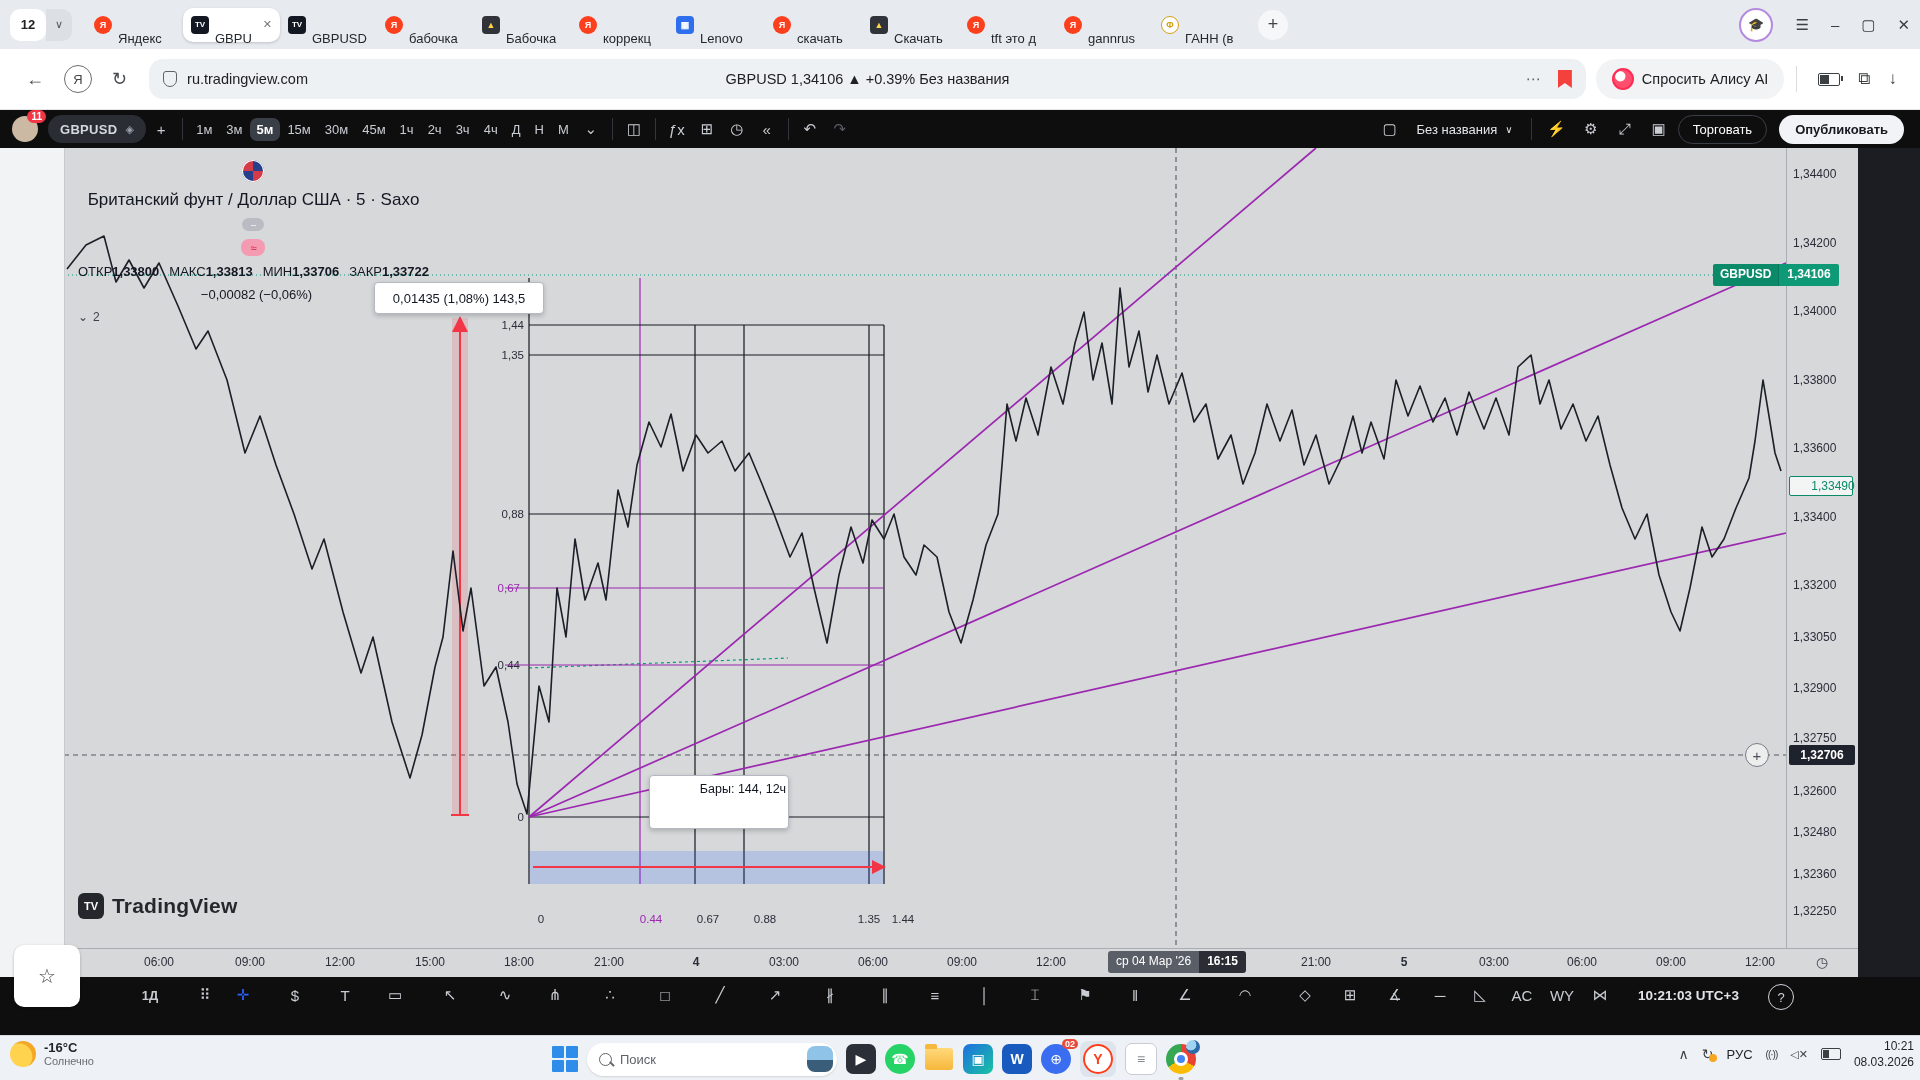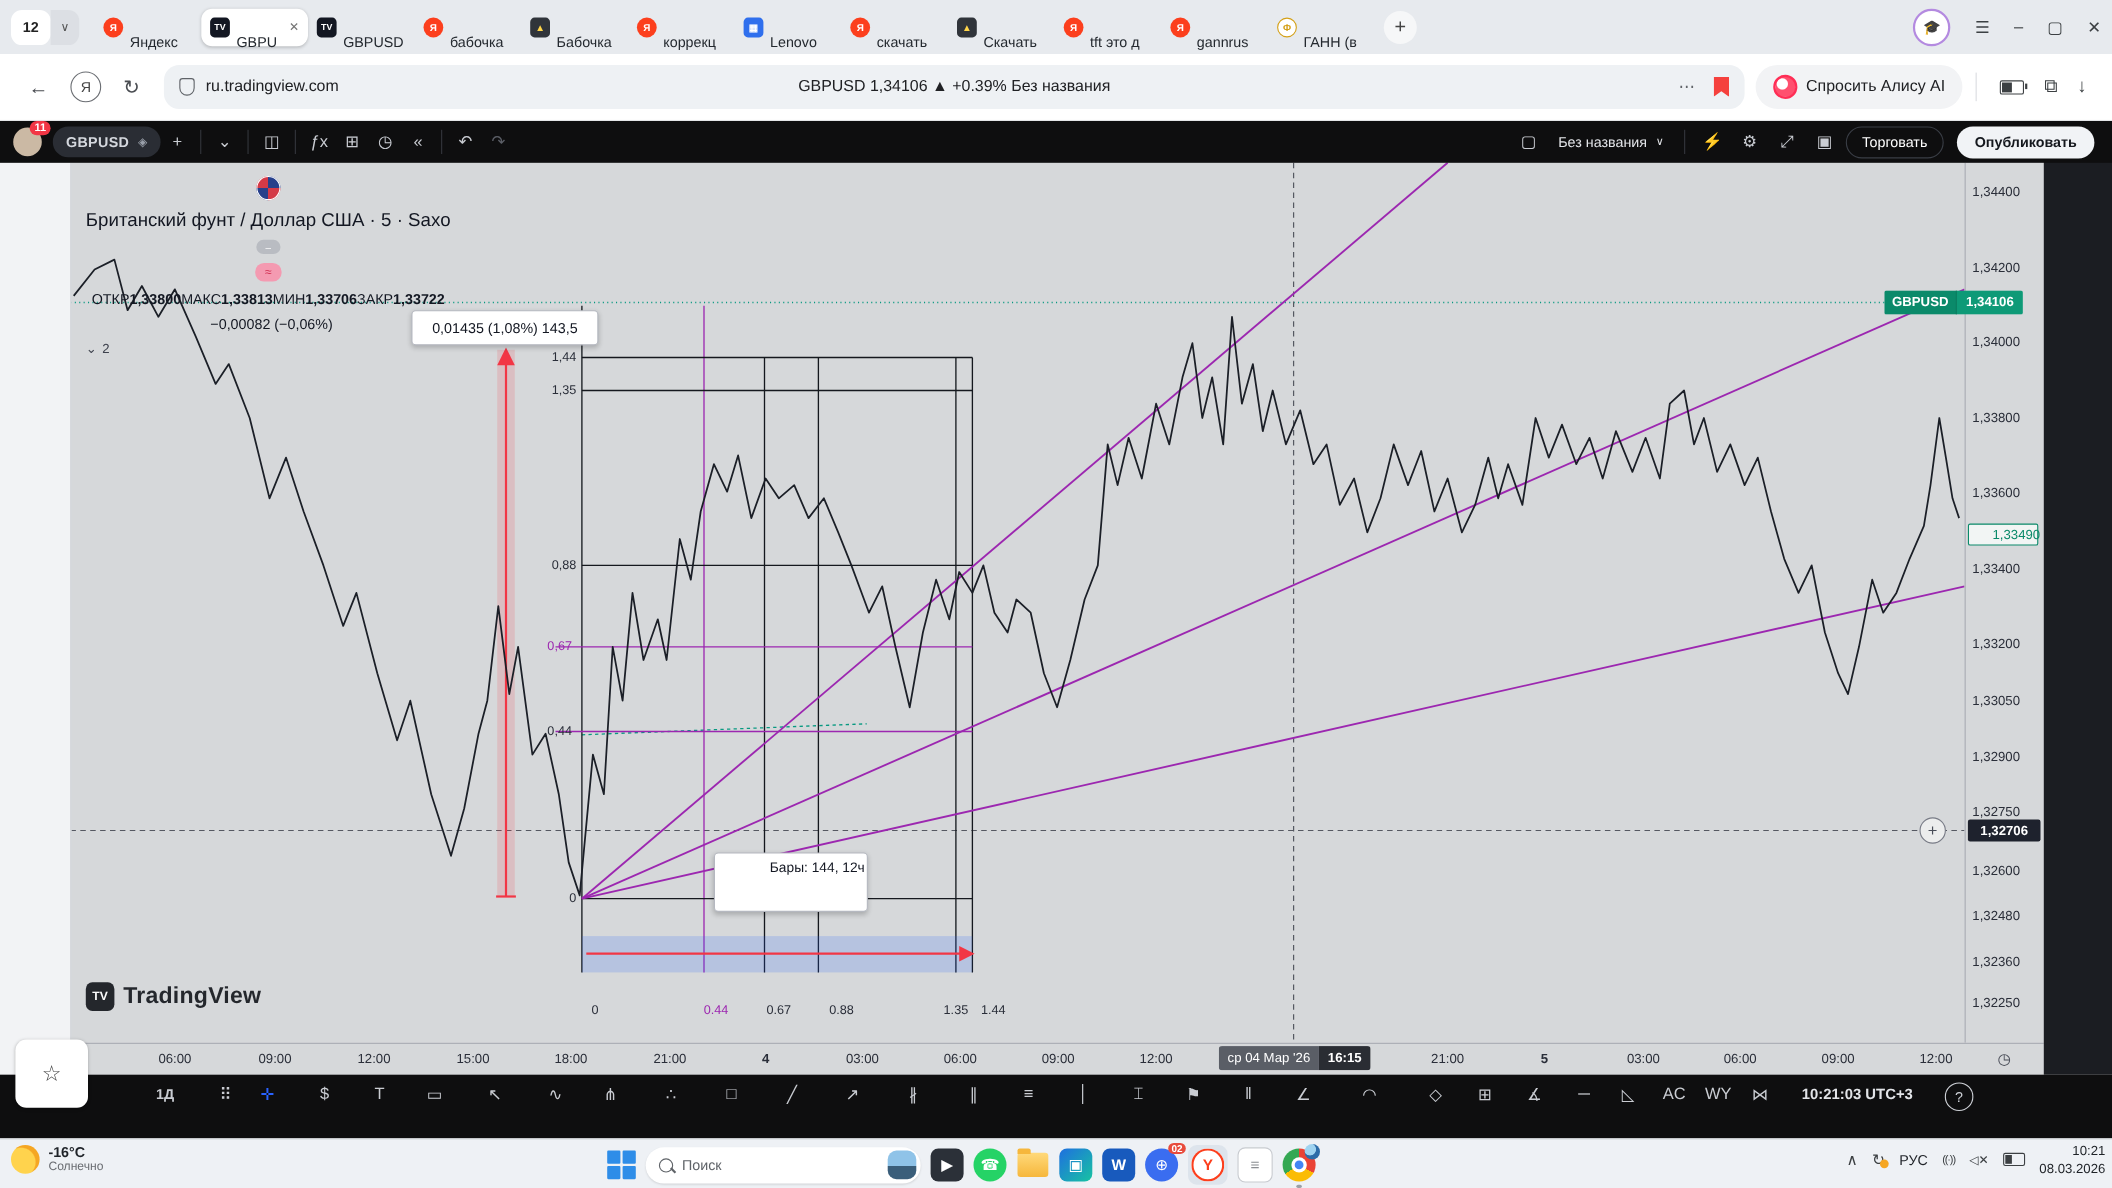--- a/index.html
+++ b/index.html
@@ -157,21 +157,21 @@
   
   .chart-header{position:absolute;left:78px;top:160px;z-index:12;}
   .hrow{display:flex;align-items:center;gap:8px;flex-direction:column;}
   .flag{width:22px;height:22px;border-radius:50%;background:conic-gradient(#27408b 0 25%,#d43a47 25% 50%,#27408b 50% 75%,#d43a47 75% 100%);
     box-shadow:0 0 0 1px #fff inset;}
   .ctitle{font-size:17px;color:#131722;}
   .mini-toggle{width:22px;height:13px;border-radius:7px;background:#b9bcc2;color:#fff;font-size:9px;
     display:flex;align-items:center;justify-content:center;}
   .mini-flag{width:24px;height:17px;border-radius:8px;background:#f49ab1;color:#d02c4f;font-size:11px;
     display:flex;align-items:center;justify-content:center;}
-  .ohlc{display:flex;font-size:13px;color:#131722;white-space:nowrap;}
+  .ohlc{display:flex;gap:10px;font-size:13px;color:#131722;white-space:nowrap;}
   .ohlc .lb{color:#131722;}
   .quotes{display:flex;align-items:center;gap:10px;margin-top:10px;}
   .qbtn{width:88px;height:40px;background:#fff;border-radius:7px;display:flex;flex-direction:column;
     align-items:center;justify-content:center;line-height:1.15;}
   .qsell{border:1.5px solid #f23645;color:#f23645;}
   .qbuy{border:1.5px solid #2962ff;color:#2962ff;}
   .qprice{font-size:15px;font-weight:bold;}
   .qlabel{font-size:9.5px;letter-spacing:.4px;}
   .spread{font-size:12.5px;color:#3e424d;}
   .collapse-row{margin-top:8px;font-size:12px;color:#3e424d;display:flex;gap:5px;align-items:center;}
@@ -342,20 +342,35 @@
   <div class="tvbar">
     <div class="avatar">
       <span class="nbadge">11</span>
     </div>
     <div class="sympill">
       <span>GBPUSD</span>
       <span class="tag">◈</span>
     </div>
     <span class="tv-ic">+</span>
     <span class="tvdiv"></span>
+    <div style="display:flex;align-items:center;">
+        <span class="tf">1м</span>
+        <span class="tf">3м</span>
+        <span class="tf active">5м</span>
+        <span class="tf">15м</span>
+        <span class="tf">30м</span>
+        <span class="tf">45м</span>
+        <span class="tf">1ч</span>
+        <span class="tf">2ч</span>
+        <span class="tf">3ч</span>
+        <span class="tf">4ч</span>
+        <span class="tf">Д</span>
+        <span class="tf">Н</span>
+        <span class="tf">М</span>
+      </div>
     <span class="tv-ic">⌄</span>
     <span class="tvdiv"></span>
     <span class="tv-ic">◫</span>
     <span class="tvdiv"></span>
     <span class="tv-ic">ƒx</span>
     <span class="tv-ic">⊞</span>
     <span class="tv-ic">◷</span>
     <span class="tv-ic">«</span>
     <span class="tvdiv"></span>
     <span class="tv-ic">↶</span>

